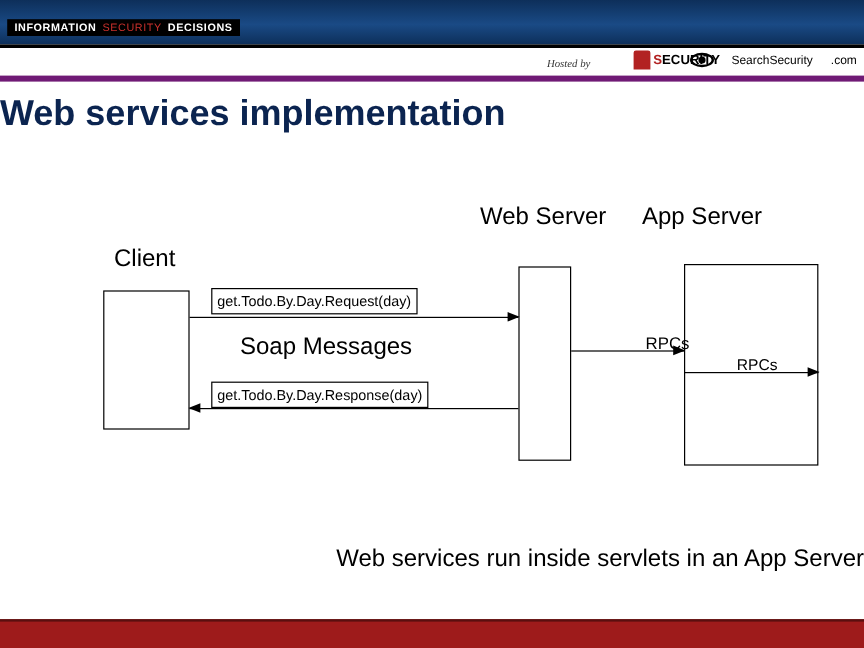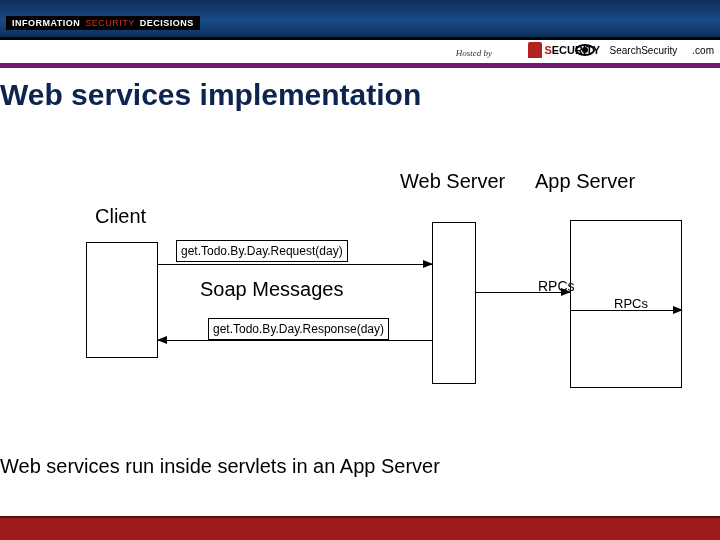--- a/index.html
+++ b/index.html
@@ -129,21 +129,21 @@
   .callout {
     position: absolute;
     border: 1px solid #000;
     background: #fff;
     font-family: Arial, sans-serif;
     font-size: 12px;
     padding: 3px 4px;
     white-space: nowrap;
   }
   .callout.req  { left: 176px; top: 80px; }
-  .callout.resp { left: 176px; top: 158px; margin-left: 32px; }
+  .callout.resp { left: 176px; top: 158px; }
 
   .center-label {
     position: absolute;
     left: 200px;
     top: 118px;
     font-family: Verdana, sans-serif;
     font-size: 20px;
     color: #000;
   }
 
@@ -188,21 +188,21 @@
 
   .arrow.req-arrow  { left: 158px; top: 104px; width: 274px; }
   .arrow.resp-arrow { left: 158px; top: 180px; width: 274px; }
   .arrow.axis-arrow { left: 476px; top: 132px; width: 94px; }
   .arrow.rpc-arrow  { left: 570px; top: 150px; width: 112px; }
 
   .bottom-caption {
     position: absolute;
     left: 0; right: 0;
     top: 455px;
-    text-align: left;
+    text-align: right;
     font-family: Verdana, sans-serif;
     font-size: 20px;
     color: #000;
   }
 
   .footer-bar {
     position: absolute;
     bottom: 0; left: 0; right: 0;
     height: 24px;
     background: #9e1b1b;

